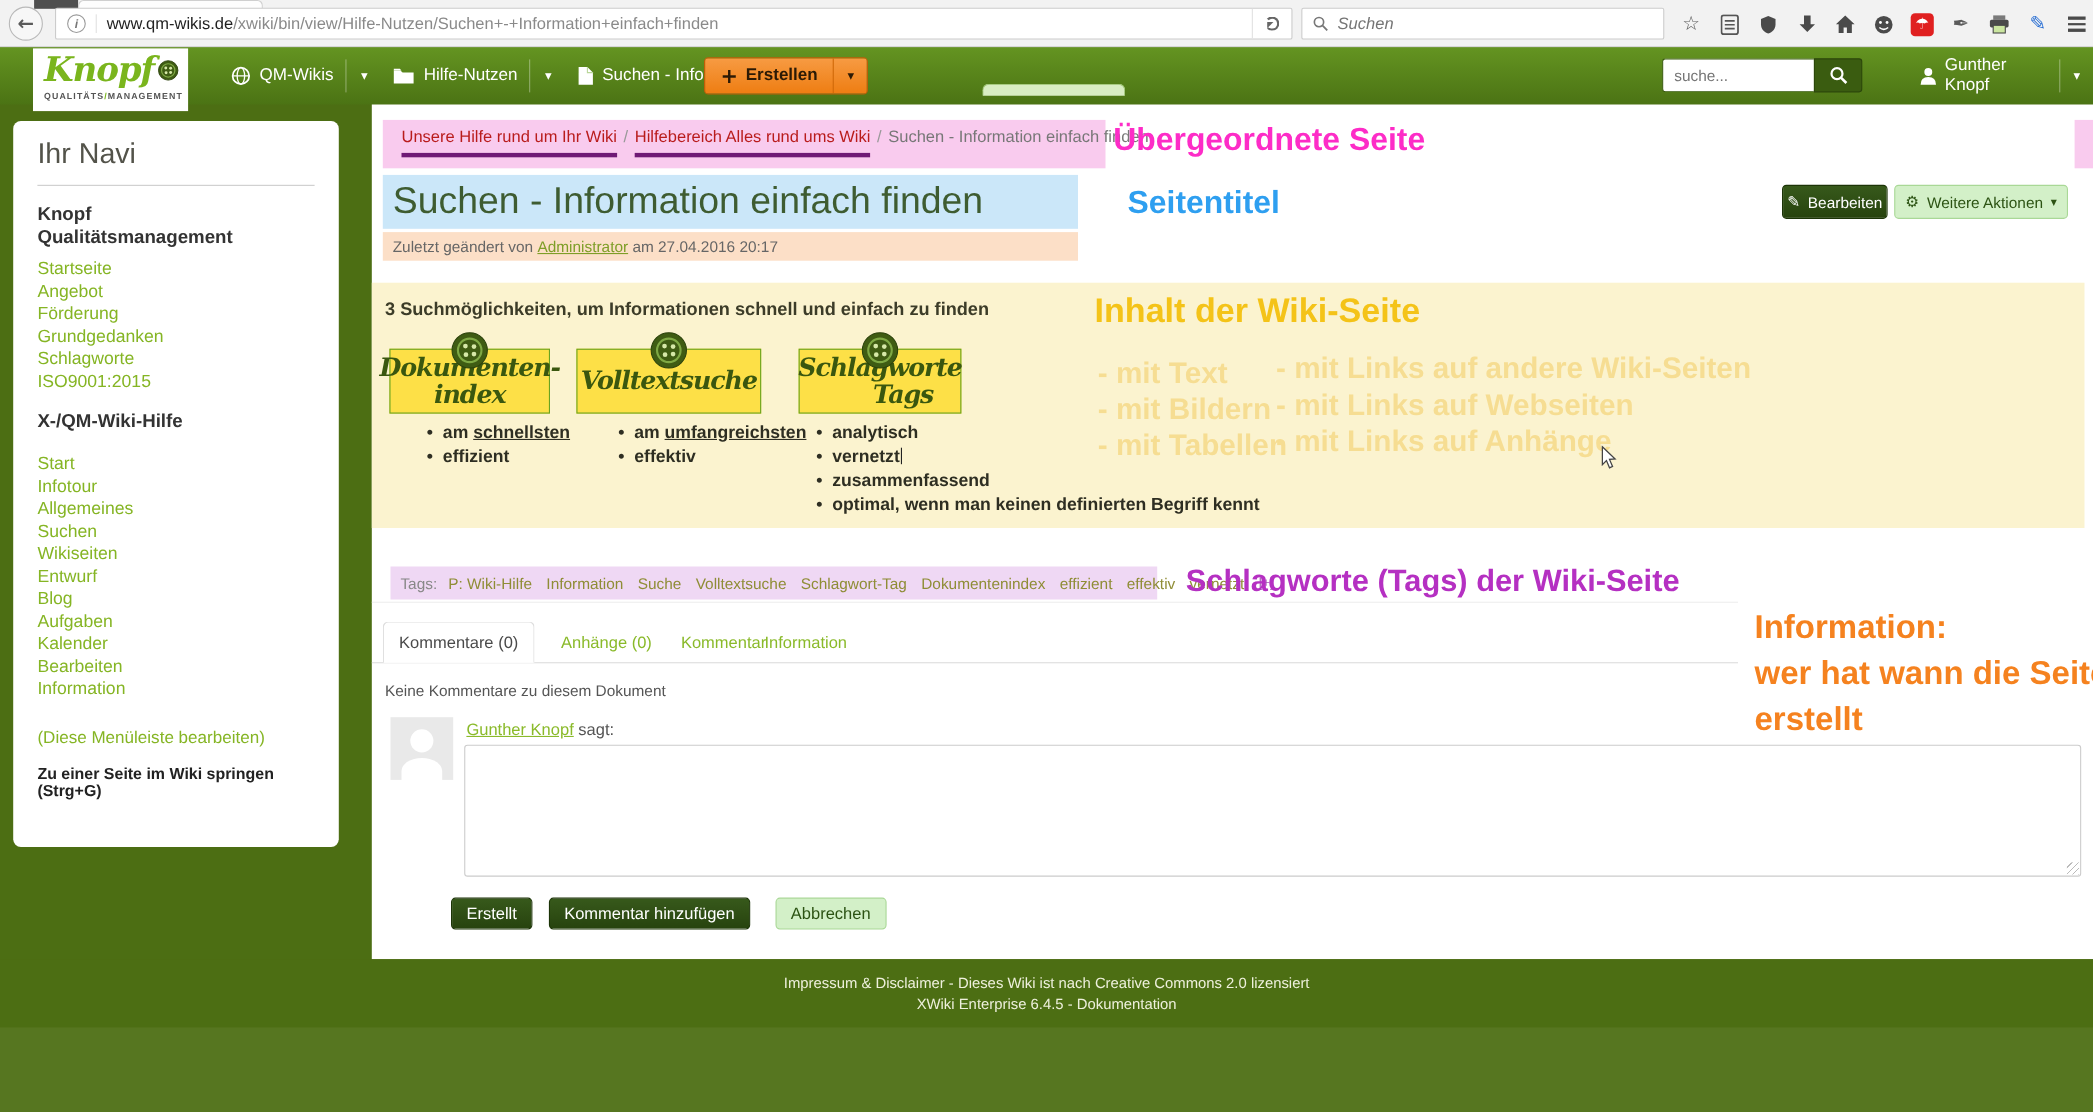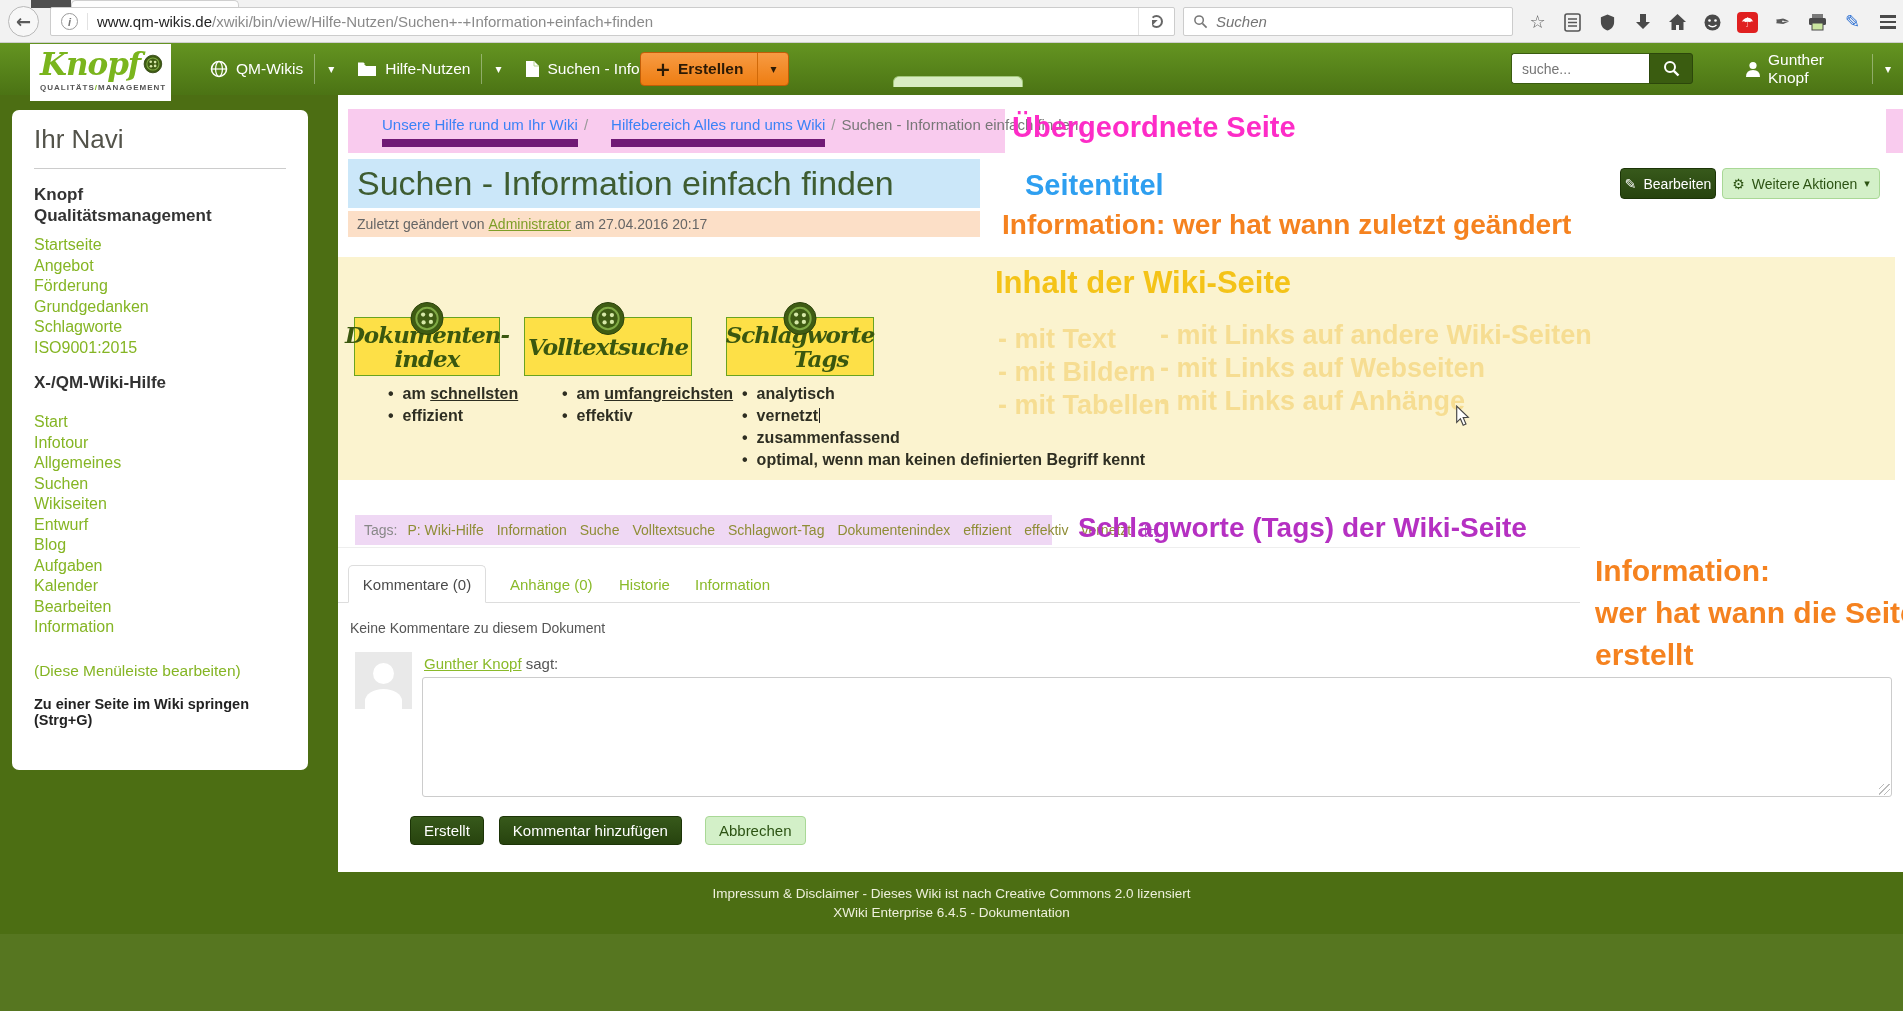--- a/index.html
+++ b/index.html
@@ -124,21 +124,21 @@
   .gap14 { height:14px; } .gap10 { height:10px; }
   .side-edit { display:block; color:#85b524; font-size:15.5px; text-decoration:none; margin-top:24px; }
   .side-jump { font-size:14.5px; font-weight:bold; color:#222; margin-top:16px; }
 
   
   .main-card { position:absolute; left:338px; top:95px; width:1565px; height:777px; background:#fff; }
 
   .bc-band  { position:absolute; left:10px; top:14px; width:657px; height:44px; background:#f9cbee; }
   .bc-band2 { position:absolute; left:1548px; top:14px; width:17px; height:44px; background:#f9cbee; }
   .breadcrumb { position:absolute; left:27px; top:21px; font-size:15px; white-space:nowrap; }
-  .bc-link { color:#3b82f6; text-decoration:none; border-bottom:8px solid #701a75; padding-bottom:6px;margin-left:17px; }
+  .bc-link { color:#b91c1c; text-decoration:none; border-bottom:4px solid #701a75; padding-bottom:6px; }
   .bc-sep { color:#999; padding:0 6px; }
   .bc-last { color:#777; }
 
   .ann { font-weight:bold; white-space:nowrap; }
   .ann-parent  { position:absolute; left:674px; top:16px; font-size:29px; color:#fd2cc7; }
   .ann-title   { position:absolute; left:687px; top:74px; font-size:29px; color:#2e9ff0; }
   .ann-mod     { position:absolute; left:664px; top:114px; font-size:28px; color:#f5821f; }
 
   .title-band { position:absolute; left:10px; top:64px; width:632px; height:49px; background:#cbe7f9; }
   .page-title { font-size:34px; color:#3e5c31; font-weight:normal; line-height:49px; padding-left:9px; white-space:nowrap; }
@@ -440,23 +440,23 @@
   </button>
   <button class="btn btn-light more-btn">
     <span class="glyph">⚙</span>
     <span>Weitere Aktionen</span>
     <span class="caret glyph">▾</span>
   </button>
 
   <div class="mod-band">
     <span>Zuletzt geändert von</span>&nbsp;<a href="#" class="user-green">Administrator</a>&nbsp;<span>am 27.04.2016 20:17</span>
   </div>
-  <div class="ann ann-mod">Information: wer hat wann zuletzt geändert</div>
 
   <div class="yellow">
+    <div class="y-head">3 Suchmöglichkeiten, um Informationen schnell und einfach zu finden</div>
 
     <div class="gbox gbox1">
       <span class="btn-icon"><svg width="35" height="35" viewBox="0 0 36 36">
             <circle cx="18" cy="18" r="16.5" fill="#3f5c13" stroke="#2c420c"></circle>
             <circle cx="18" cy="18" r="11" fill="none" stroke="#7fa944" stroke-width="2"></circle>
             <circle cx="14" cy="14" r="2.2" fill="#d6e8a8"></circle>
             <circle cx="22" cy="14.5" r="2.2" fill="#d6e8a8"></circle>
             <circle cx="14.5" cy="22" r="2.2" fill="#d6e8a8"></circle>
             <circle cx="22" cy="21.5" r="2.2" fill="#d6e8a8"></circle>
           </svg></span>
@@ -536,21 +536,21 @@
   <div class="ann ann-tags">Schlagworte (Tags) der Wiki-Seite</div>
   <div class="ann-created">
     <div>Information:</div>
     <div>wer hat wann die Seite</div>
     <div>erstellt</div>
   </div>
 
   <div class="tabs-line"></div>
   <div class="tab-active">Kommentare (0)</div>
   <a href="#" class="tab-link tab-l1">Anhänge (0)</a>
-  <a href="#" class="tab-link tab-l2">Historie</a>
+  <a href="#" class="tab-link tab-l2">Kommentar</a>
   <a href="#" class="tab-link tab-l3">Information</a>
 
   <div class="empty-msg">Keine Kommentare zu diesem Dokument</div>
   <div class="avatar"></div>
   <div class="author-line">
     <a href="#" class="author-name">Gunther Knopf</a>
     <span>sagt:</span>
   </div>
   <textarea class="comment-box" style=""></textarea>
   <span class="resize-grip"></span>

